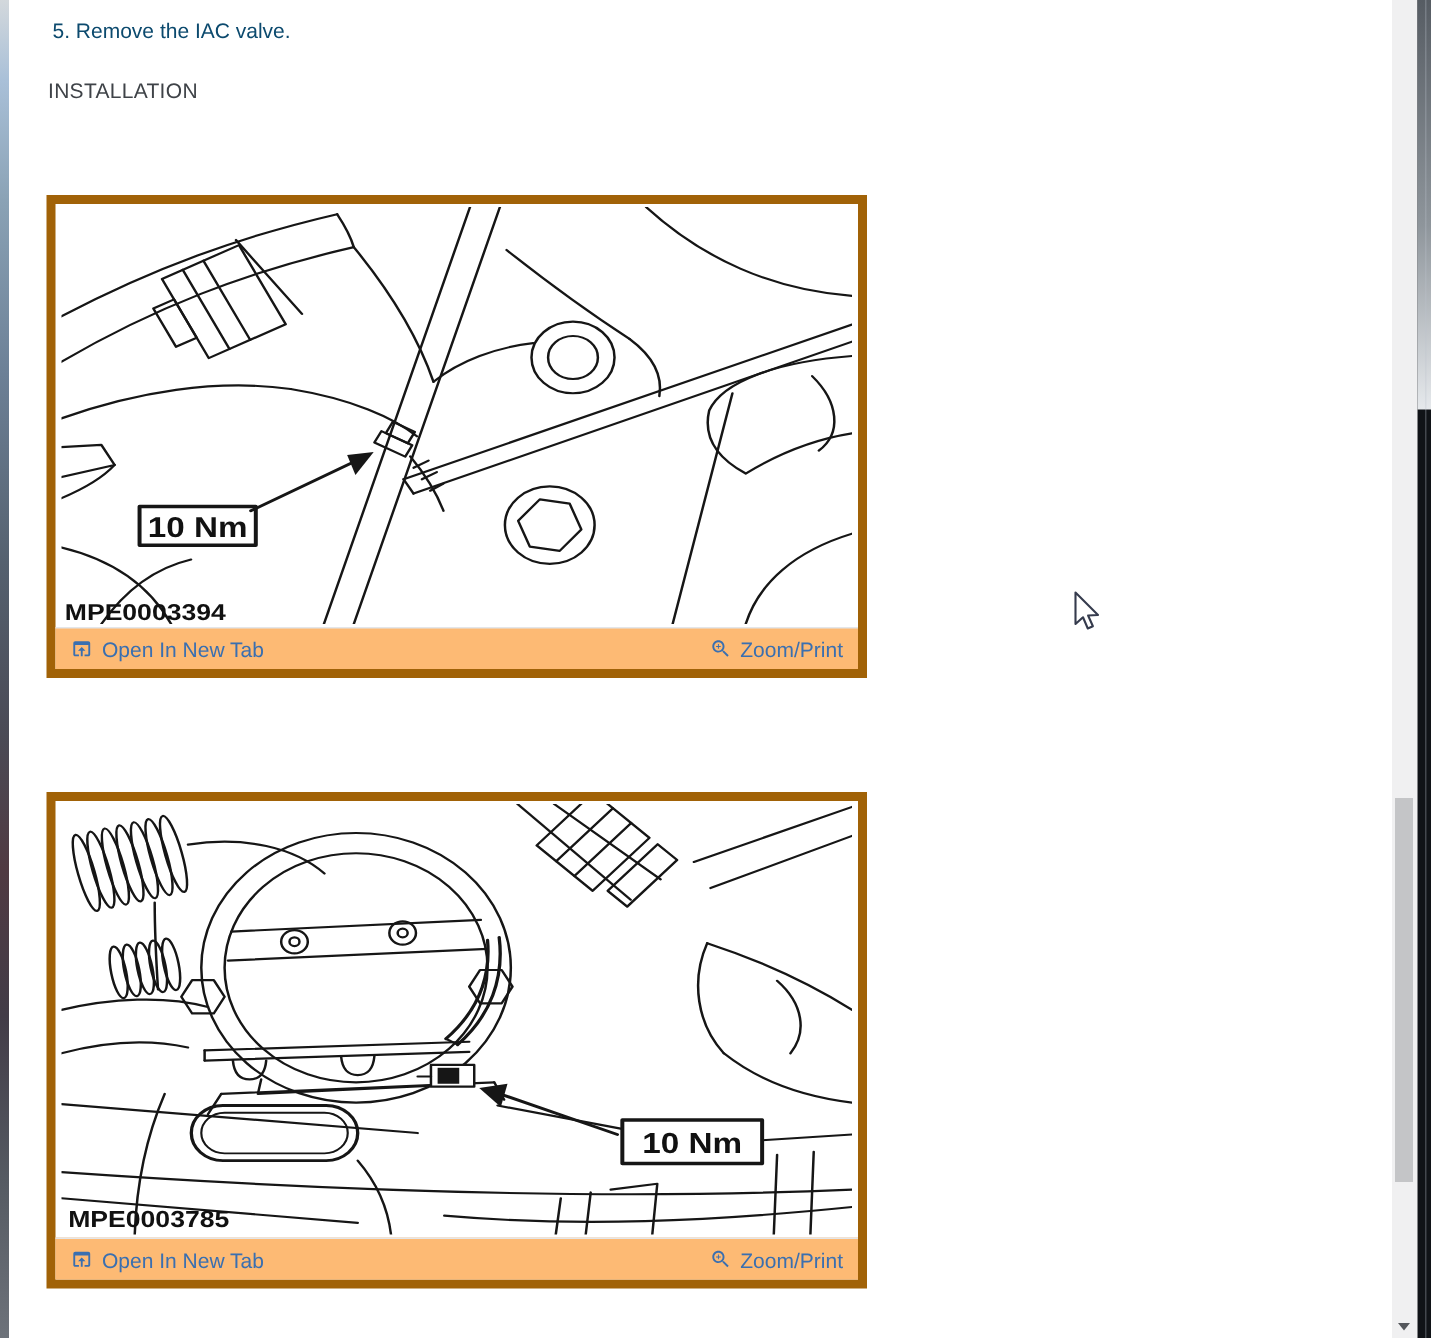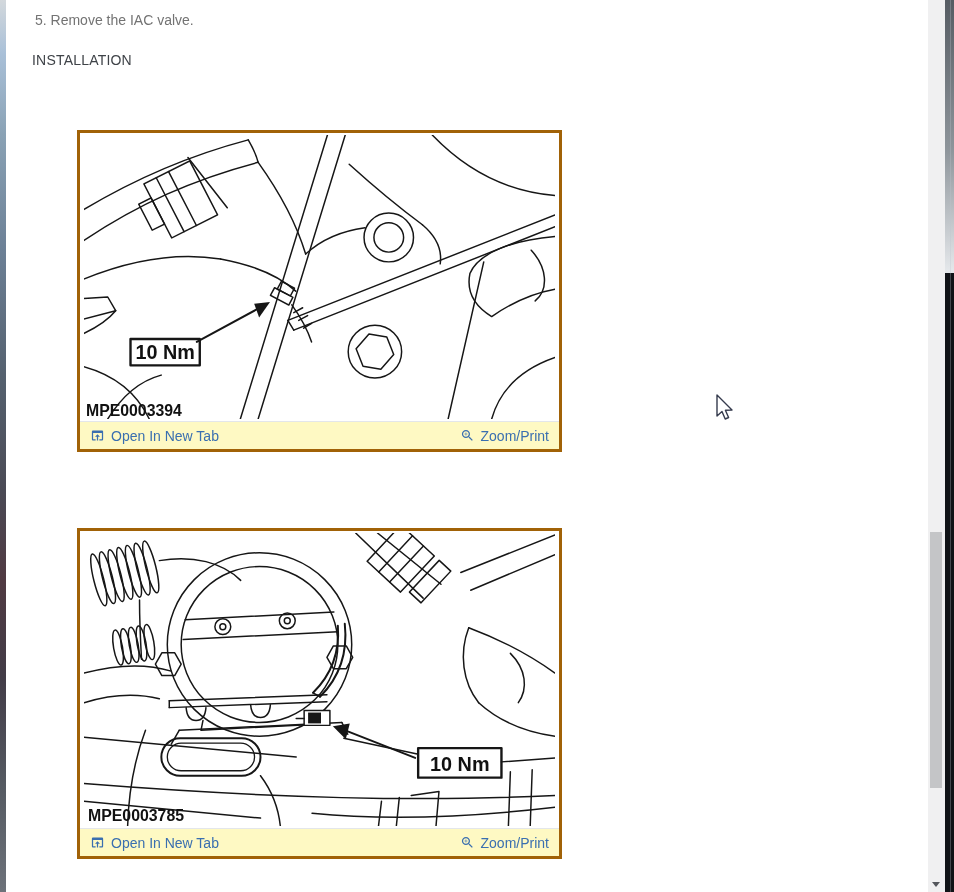--- a/index.html
+++ b/index.html
@@ -5,34 +5,34 @@
   html,body { margin:0; padding:0; }
   body {
     width:954px; height:892px; overflow:hidden; position:relative;
     background:#ffffff; font-family:"Liberation Sans", sans-serif;
   }
   .left-strip {
     position:absolute; left:0; top:0; width:6px; height:892px;
     background:linear-gradient(180deg,#d3d8dc 0%,#a9c0d8 6%,#8aa2b5 15%,#6c8096 28%,
       #55616f 42%,#4a4a55 55%,#503a42 65%,#423c47 76%,#555a62 88%,#6d727a 100%);
   }
-  .step { position:absolute; left:35px; top:12px; font-size:14px; color:#737373; }
+  .step { position:absolute; left:35px; top:12px; font-size:14px; color:#0c4a6e; }
   .heading { position:absolute; left:32px; top:52px; font-size:14px; font-weight:400; color:#3f4348; letter-spacing:.2px; }
 
   .fig-card {
-    position:absolute; left:31px; width:485px; box-sizing:border-box;
-    border:3px solid #a16207; background:#fff;margin-left:46px;
+    position:absolute; left:31px; width:547px; box-sizing:border-box;
+    border:6px solid #a16207; background:#fff;
   }
   #fig1 { top:130px; height:322px; }
   #fig2 { top:528px; height:331px; }
   .fig-image { position:absolute; top:0; left:0; right:0; bottom:28px; padding:2px 4px; box-sizing:border-box; }
   svg.draw { width:100%; height:100%; display:block; }
   .fig-bar {
     position:absolute; left:0; right:0; bottom:0; height:28px; box-sizing:border-box;
-    background:#fef9c3; border-top:1px solid #e3e6ea;
+    background:#fdba74; border-top:1px solid #e3e6ea;
     display:flex; justify-content:space-between; align-items:center; padding:0 10px;
   }
   .fig-link {
     display:flex; align-items:center; gap:6px;
     color:#3a6fb0; font-size:14px; text-decoration:none; cursor:pointer; white-space:nowrap;
   }
   .fig-link svg { width:15px; height:15px; fill:#3a6fb0; flex:0 0 auto; }
 
   
   .inner-scroll { position:absolute; top:0; right:9px; width:17px; height:892px; background:#f0f0f1; }

